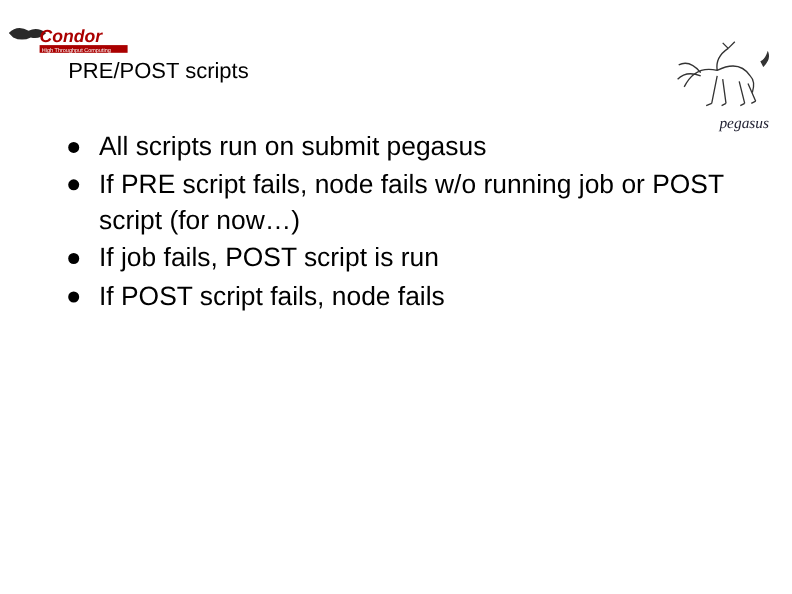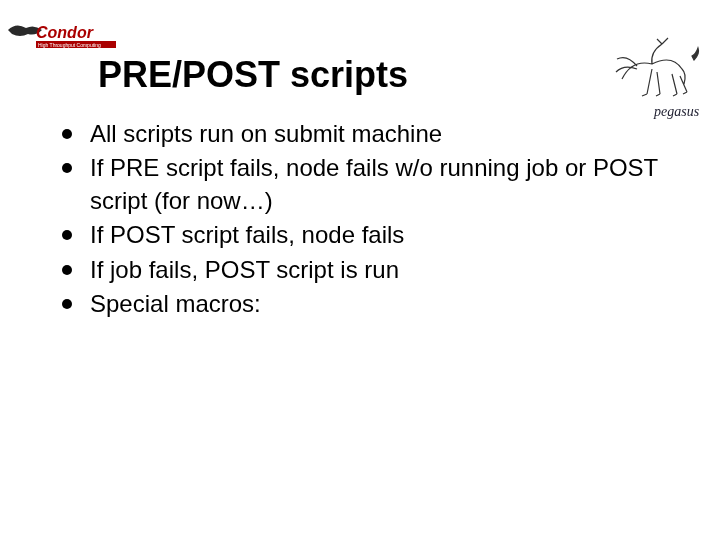--- a/index.html
+++ b/index.html
@@ -22,24 +22,23 @@
     position: absolute;
     top: 24px;
     right: 8px;
     width: 110px;
     height: 100px;
   }
   .slide-title {
     position: absolute;
     top: 54px;
     left: 62px;
-    font-size: 36px;
-    font-weight: bold;
+    font-size: 20px;
+    font-weight: normal;
     color: #000;
-    margin-left: 36px;
   }
   .content {
     position: absolute;
     top: 118px;
     left: 62px;
     right: 40px;
   }
   ul.main {
     list-style: none;
   }
@@ -104,21 +103,20 @@
       <path d="M92 36 Q98 30 96 24 Q94 30 90 32 Z" fill="#333"></path>
     </g>
     <text x="52" y="92" font-family="Georgia, serif" font-size="14" font-style="italic" fill="#223">pegasus</text>
   </svg>
 </div>
 
 <h1 class="slide-title">PRE/POST scripts</h1>
 
 <div class="content">
   <ul class="main">
-      <li><span>All scripts run on submit machine</span></li>
+      <li><span>All scripts run on submit pegasus</span></li>
       <li><span>If PRE script fails, node fails w/o running job or POST script (for now…)</span></li>
+      <li><span>If job fails, POST script is run</span></li>
       <li><span>If POST script fails, node fails</span></li>
-      <li><span>If job fails, POST script is run</span></li>
-      <li><span>Special macros:</span></li>
     </ul>
   <ul class="sub">
     </ul>
 </div>
 
 </body></html>

